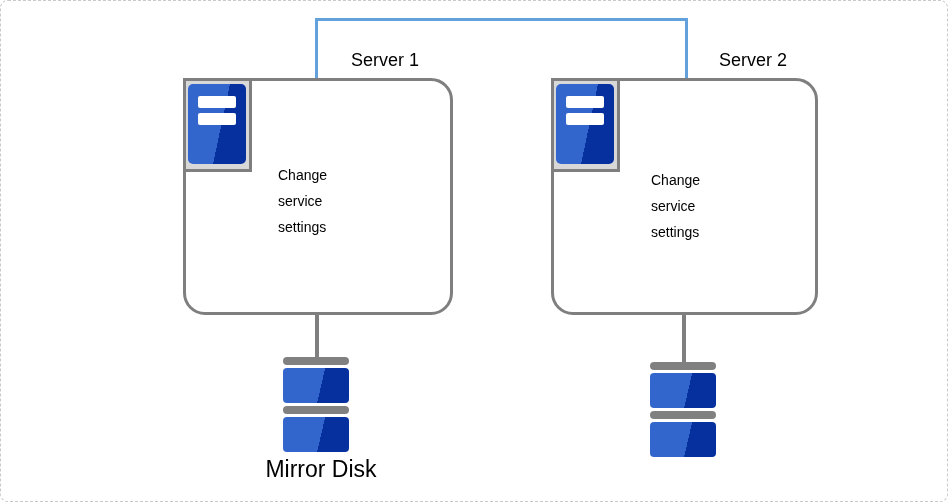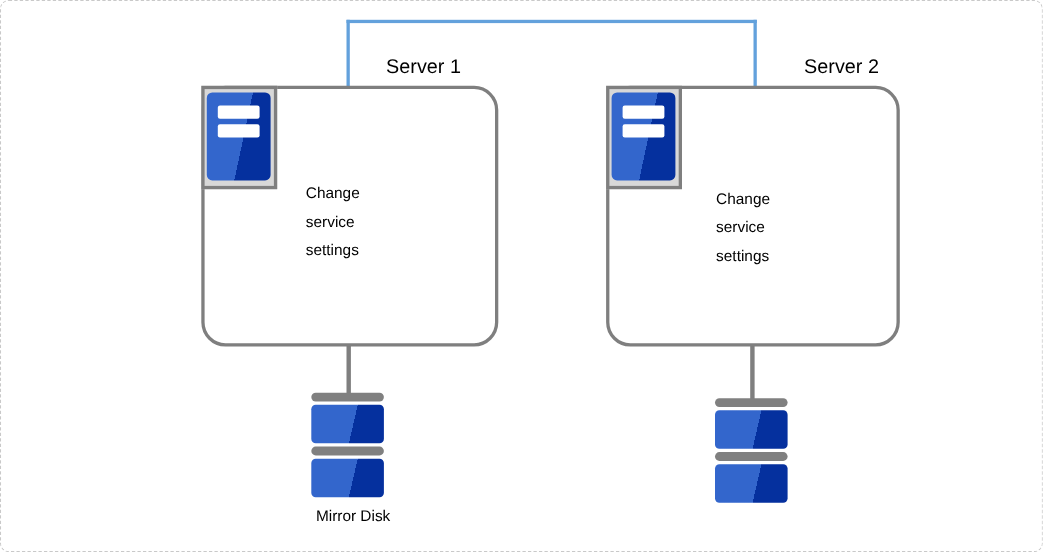--- a/index.html
+++ b/index.html
@@ -32,21 +32,21 @@
   .server-label {
     position: absolute;
     top: 48px;
     height: 22px;
     font-size: 18px;
     line-height: 22px;
     text-align: center;
     z-index: 3;
   }
   .s1 { left: 316px; width: 136px; }
-  .s2 { left: 687px; width: 130px; margin-left: 12px; }
+  .s2 { left: 687px; width: 130px; }
 
   .server-box {
     position: absolute;
     top: 77px;
     height: 237px;
     background: #ffffff;
     border: 3.5px solid var(--box-border, #7f7f7f);
     border-radius: 22px;
     z-index: 1;
   }
@@ -126,21 +126,21 @@
     border-radius: 4px;
     background: linear-gradient(103deg, var(--blue-light, #3366cc) 57%, var(--blue-dark, #05309e) 57%);
   }
   .disk-rect.pos1 { top: 11px; }
   .disk-rect.pos2 { top: 60px; }
 
   .disk-label {
     position: absolute;
     left: 252px; top: 457px;
     width: 136px;
-    font-size: 14px;
+    font-size: 23px;
     line-height: 22px;
     text-align: center;
     z-index: 3;
   }
 </style>
 </head>
 <body>
 
 <div class="canvas">
 

